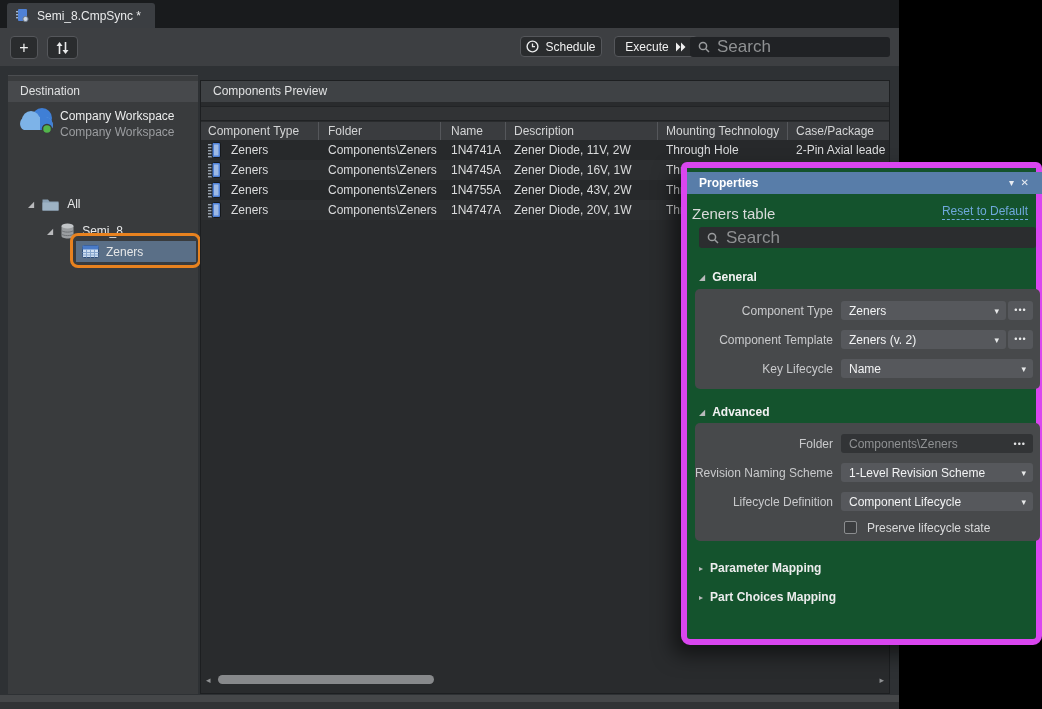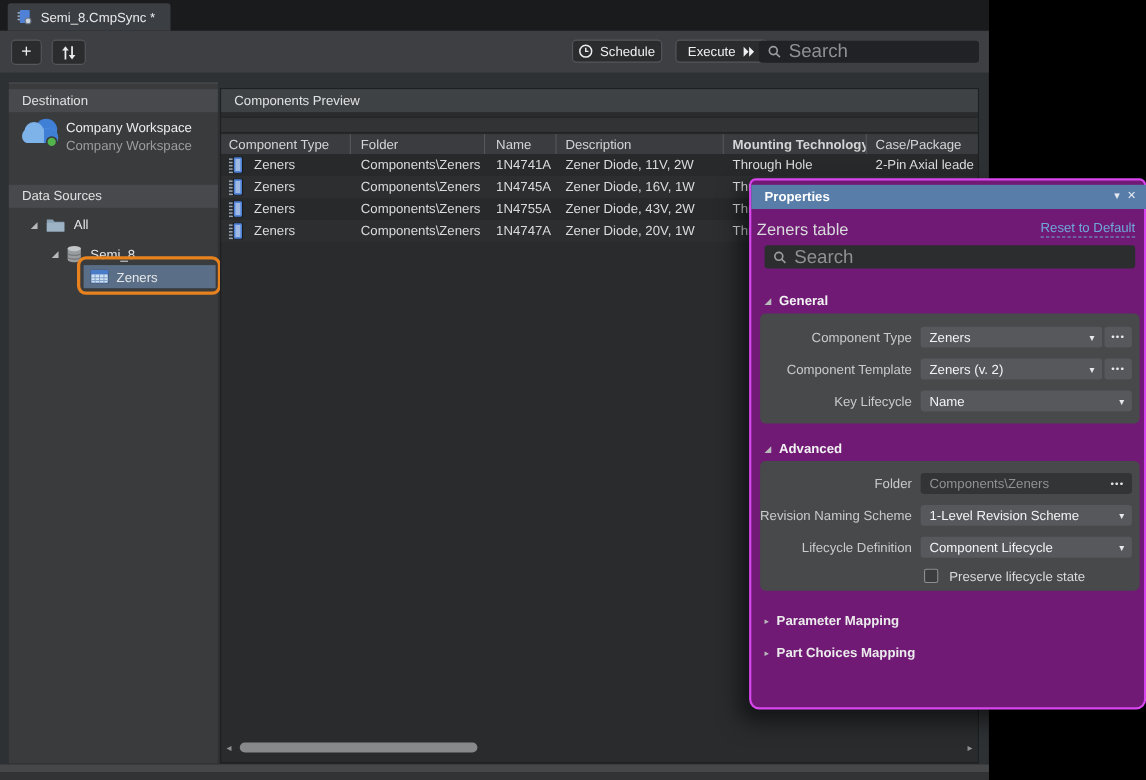--- a/index.html
+++ b/index.html
@@ -38,38 +38,38 @@
   .main { position:absolute; left:200px; top:80px; width:690px; height:614px; background:#292b2d; border:1px solid #1d1f21; }
   .main-title { position:absolute; left:0; top:0; width:100%; height:21px; background:#3f4245; color:#e0e1e2;
                 font-size:12px; line-height:21px; padding-left:12px; }
   .filterrow { position:absolute; left:0; top:25px; width:100%; height:15px; background:#313335;
                border-top:1px solid #222426; border-bottom:1px solid #202224; }
   .grid6 { display:grid; grid-template-columns:118px 122px 65px 152px 130px 1fr; }
   .thead { position:absolute; left:0; top:41px; width:100%; height:18px; background:#3a3c3f; }
   .th { font-size:12px; color:#d3d4d5; line-height:18px; border-right:1px solid #55575b; overflow:hidden; white-space:nowrap; }
   .th:last-child { border-right:none; }
   .th:nth-child(1){padding-left:7px;} .th:nth-child(2){padding-left:9px;} .th:nth-child(3){padding-left:10px;}
-  .th:nth-child(4){padding-left:8px;} .th:nth-child(5){padding-left:8px;font-weight:bold;} .th:nth-child(6){padding-left:8px;}
+  .th:nth-child(4){padding-left:8px;} .th:nth-child(5){padding-left:8px;} .th:nth-child(6){padding-left:8px;}
   .tbody { position:absolute; left:0; top:59px; width:100%; }
   .trow { height:20px; align-items:center; font-size:12px; color:#dadbdc; }
   .trow.odd { background:#27292b; } .trow.even { background:#2c2e30; }
   .td { overflow:hidden; white-space:nowrap; }
   .td:nth-child(1){padding-left:7px; display:flex; align-items:center; gap:10px;}
   .td:nth-child(2){padding-left:9px;} .td:nth-child(3){padding-left:10px;}
   .td:nth-child(4){padding-left:8px;} .td:nth-child(5){padding-left:8px;} .td:nth-child(6){padding-left:8px;}
   .hscroll { position:absolute; left:2px; top:590px; width:684px; height:17px; }
   .scroll-arrow { position:absolute; top:4px; font-size:9px; color:#8f9193; }
   .thumb { position:absolute; left:15px; top:4px; width:216px; height:9px; border-radius:5px; background:#87898b; }
 
   .statusbar  { position:absolute; left:0; top:695px; width:899px; height:7px; background:#454749; }
   .statusbar2 { position:absolute; left:0; top:702px; width:899px; height:7px; background:#313335; }
 
   
-  .props { position:absolute; left:681px; top:162px; width:361px; height:483px; background:#701a75;
-           border:2px solid #d946ef; border-radius:6px 6px 9px 9px; box-shadow:-8px 10px 20px rgba(0,0,0,0.55); z-index:10; }
+  .props { position:absolute; left:681px; top:162px; width:361px; height:483px; background:#14532d;
+           border:6px solid #d946ef; border-radius:6px 6px 9px 9px; box-shadow:-8px 10px 20px rgba(0,0,0,0.55); z-index:10; }
   .props-title { position:absolute; left:0; top:4px; width:359px; height:22px; background:#587da9;
                  display:flex; align-items:center; }
   .props-title .ttl { margin-left:12px; font-size:12px; font-weight:bold; color:#ffffff; }
   .ticon { position:absolute; top:4px; color:#e8ecf2; font-size:10px; line-height:22px; }
   .props-sub { position:absolute; left:5px; top:37px; font-size:15px; color:#d9dadb; }
   .reset-link { position:absolute; right:8px; top:36px; font-size:12px; color:#6fa8dc;
                 border-bottom:1px dashed #6fa8dc; padding-bottom:1px; cursor:default; }
   .psearch { left:12px; top:59px; width:337px; height:21px; background:#2b2d2f; }
   .sect-hdr { position:absolute; left:12px; display:flex; align-items:center; gap:7px; }
   .sect-hdr .lbl { font-size:12px; font-weight:bold; color:#f2f2f3; }
@@ -153,21 +153,20 @@
       <svg style="position:absolute; left:10px; top:28px;" width="40" height="32" viewBox="0 0 40 32">
         <circle cx="24" cy="14" r="10" fill="#3f7fd6"></circle>
         <circle cx="13" cy="16" r="9" fill="#7db3e8"></circle>
         <path d="M6 26 a7 7 0 0 1 1-13 h20 a8 8 0 0 1 6 13 Z" fill="#7db3e8"></path>
         <path d="M22 13 h6 a8 8 0 0 1 5 13 h-11 Z" fill="#3f7fd6"></path>
         <circle cx="29" cy="25" r="4.5" fill="#52b54b" stroke="#393b3d" stroke-width="1.5"></circle>
       </svg>
       <div class="ws-name">Company Workspace</div>
       <div class="ws-desc">Company Workspace</div>
 
-      <div class="side-hdr" style="top:92px;">Data Sources</div>
 
       <div style="position:absolute; left:20px; top:121px; display:flex; align-items:center; gap:8px;">
         <span class="tri">◢</span>
         <svg width="17" height="13" viewBox="0 0 17 13">
           <path d="M0.5 1.5 h5.5 l1.5 2 h9 v9 h-16 Z" fill="#8aa0b4"></path>
           <path d="M0.5 4.5 h16 v8 h-16 Z" fill="#9db2c4"></path>
         </svg>
         <span class="tree-label">All</span>
       </div>
 

